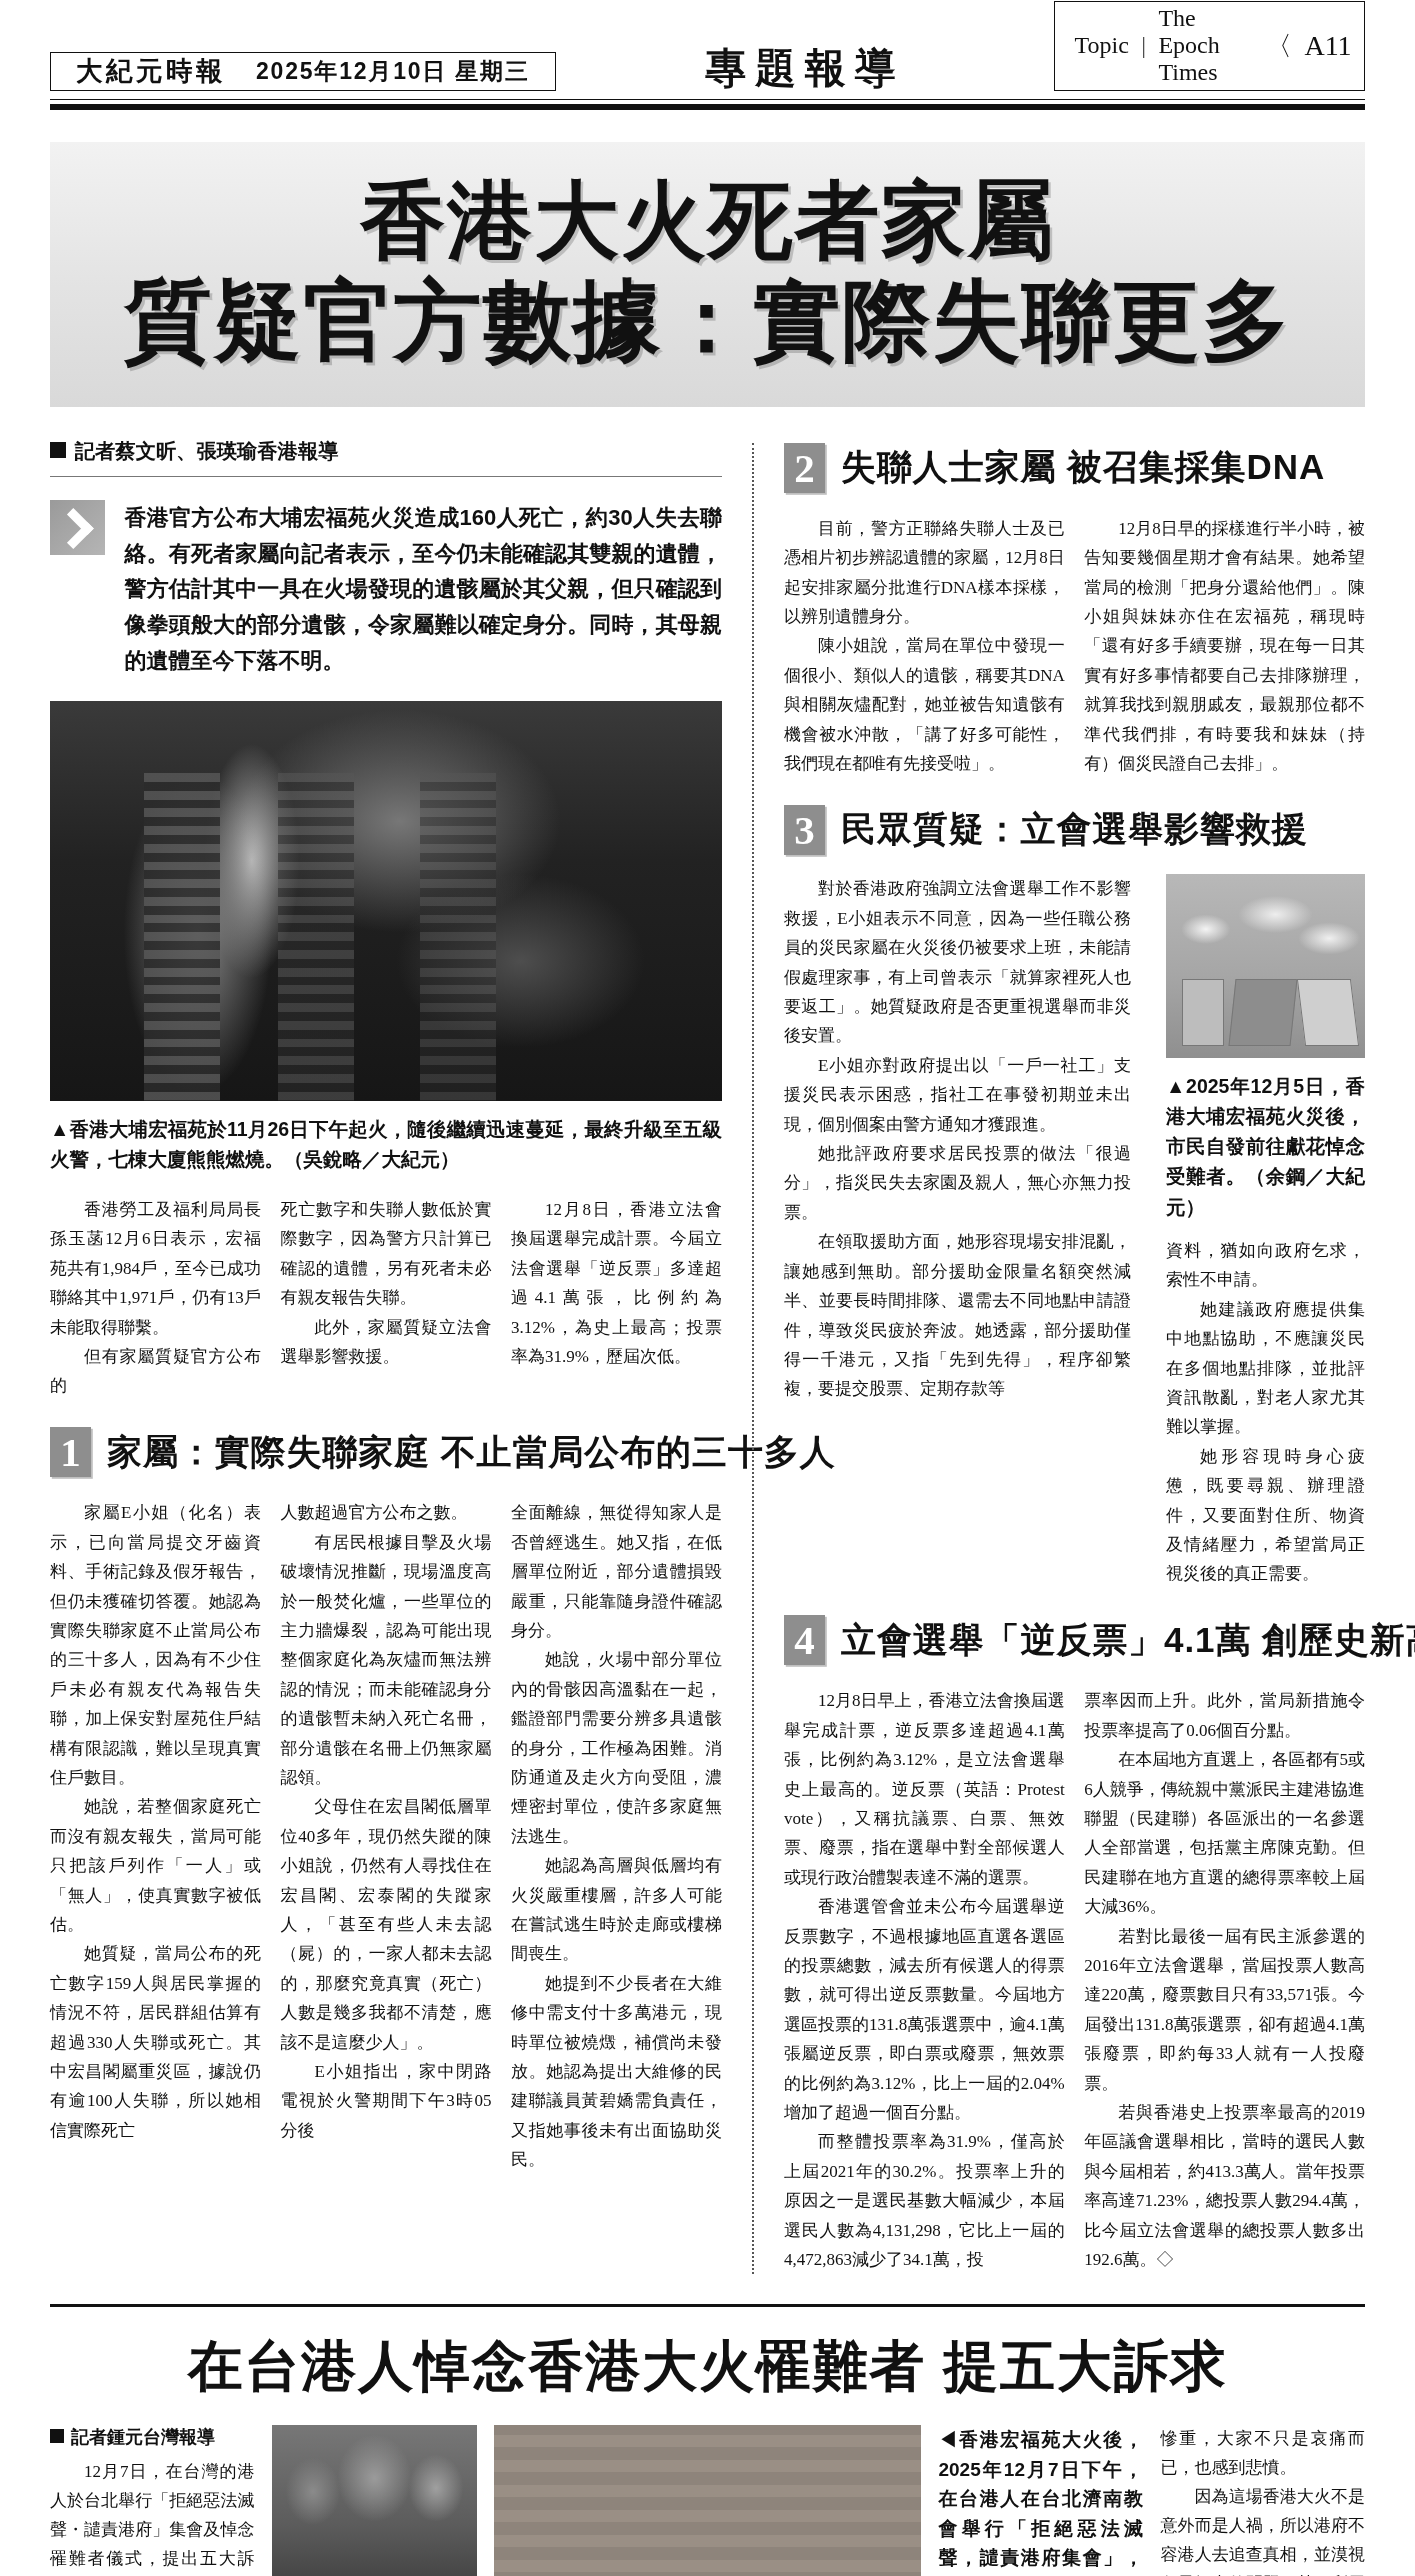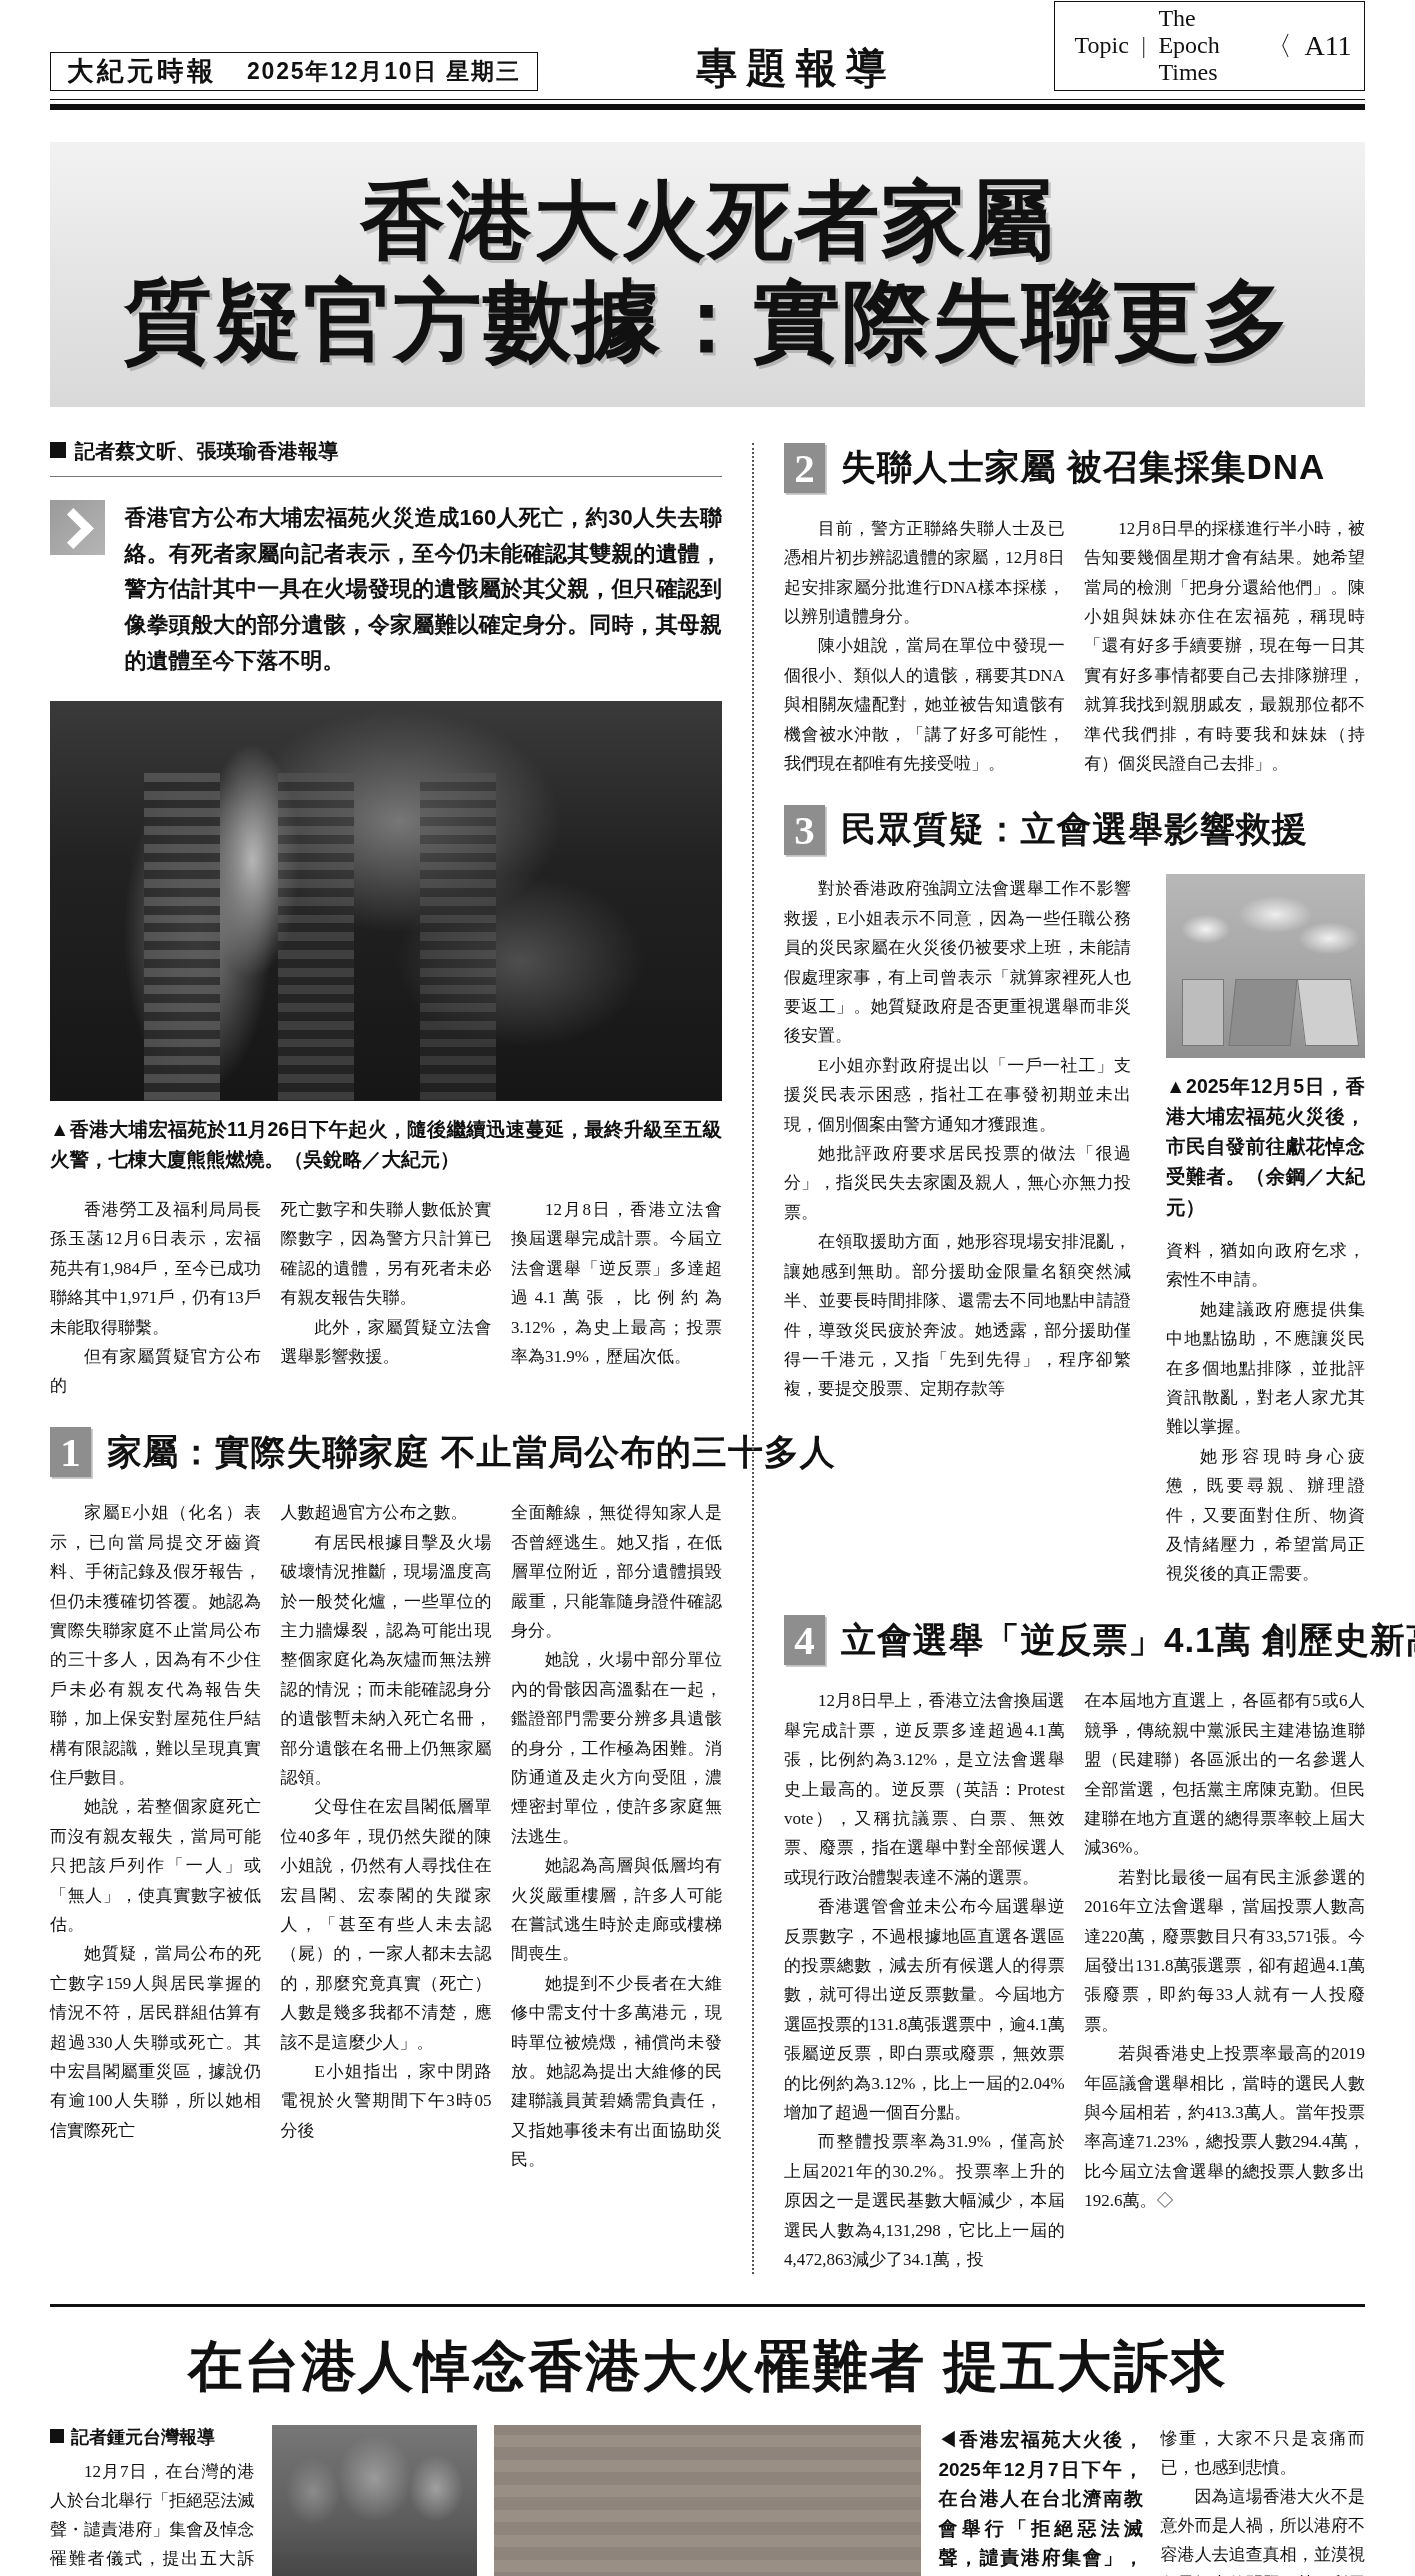--- a/index.html
+++ b/index.html
@@ -1,21 +1,21 @@
 <!DOCTYPE html>
 <html lang="zh-Hant" style="font-size:14px"><head>
 <meta charset="utf-8">
 <style>
   html,body{margin:0;padding:0;background:#ffffff;color:#111;}
   body{width:1415px;min-height:2576px;font-family:"Liberation Serif",serif;}
   .page{padding:26.5px 50px 35px 50px;position:relative;}
 
   
   .topbar{display:flex;align-items:flex-end;justify-content:space-between;height:64px;}
-  .masthead-box{border:1.8px solid #111;display:flex;align-items:center;gap:30px;padding:7px 16px;height:39px;box-sizing:border-box;}
+  .masthead-box{border:1.8px solid #111;display:flex;align-items:center;gap:30px;padding:7px 25px;height:39px;box-sizing:border-box;}
   .masthead{font-family:"Liberation Sans",sans-serif;font-weight:900;font-size:26.5px;letter-spacing:3.5px;}
   .issue-date{font-family:"Liberation Sans",sans-serif;font-weight:700;font-size:23px;letter-spacing:1.8px;}
   .section-name{font-family:"Liberation Serif",serif;font-weight:900;font-size:41px;letter-spacing:8.8px;transform:translateY(5.3px);}
   .topic-wrap{display:flex;flex-direction:column;align-items:center;width:311px;}
   .topic-rule{width:100%;border-top:1.8px solid #111;margin-bottom:5.3px;}
   .topic-box{border:1.8px solid #111;display:flex;align-items:center;gap:12.4px;padding:3.5px 12.4px 3.5px 19.5px;font-family:"Liberation Serif",serif;font-size:24px;}
   .topic-box .sep{color:#444;}
   .chev{font-size:26.5px;font-weight:400;}
   .pageno{font-size:28px;}
   .double-rule{margin-top:8.8px;border-top:1.8px solid #111;border-bottom:6.2px solid #111;height:3.5px;}
@@ -229,20 +229,21 @@
         <span class="sec-num">4</span>
         <h2 class="sec-title">立會選舉「逆反票」4.1萬 創歷史新高</h2>
       </div>
       <div class="cols">
         <div class="col">
             <p>12月8日早上，香港立法會換屆選舉完成計票，逆反票多達超過4.1萬張，比例約為3.12%，是立法會選舉史上最高的。逆反票（英語：Protest vote），又稱抗議票、白票、無效票、廢票，指在選舉中對全部候選人或現行政治體製表達不滿的選票。</p>
             <p>香港選管會並未公布今屆選舉逆反票數字，不過根據地區直選各選區的投票總數，減去所有候選人的得票數，就可得出逆反票數量。今屆地方選區投票的131.8萬張選票中，逾4.1萬張屬逆反票，即白票或廢票，無效票的比例約為3.12%，比上一屆的2.04%增加了超過一個百分點。</p>
             <p>而整體投票率為31.9%，僅高於上屆2021年的30.2%。投票率上升的原因之一是選民基數大幅減少，本屆選民人數為4,131,298，它比上一屆的4,472,863減少了34.1萬，投</p>
           </div>
         <div class="col cont">
+            <p>票率因而上升。此外，當局新措施令投票率提高了0.06個百分點。</p>
             <p>在本屆地方直選上，各區都有5或6人競爭，傳統親中黨派民主建港協進聯盟（民建聯）各區派出的一名參選人全部當選，包括黨主席陳克勤。但民建聯在地方直選的總得票率較上屆大減36%。</p>
             <p>若對比最後一屆有民主派參選的2016年立法會選舉，當屆投票人數高達220萬，廢票數目只有33,571張。今屆發出131.8萬張選票，卻有超過4.1萬張廢票，即約每33人就有一人投廢票。</p>
             <p>若與香港史上投票率最高的2019年區議會選舉相比，當時的選民人數與今屆相若，約413.3萬人。當年投票率高達71.23%，總投票人數294.4萬，比今屆立法會選舉的總投票人數多出192.6萬。◇</p>
           </div>
       </div>
     </div>
   </div>
 
   <div class="bottom-rule"></div>
   <h1 class="bottom-head">在台港人悼念香港大火罹難者 提五大訴求</h1>

